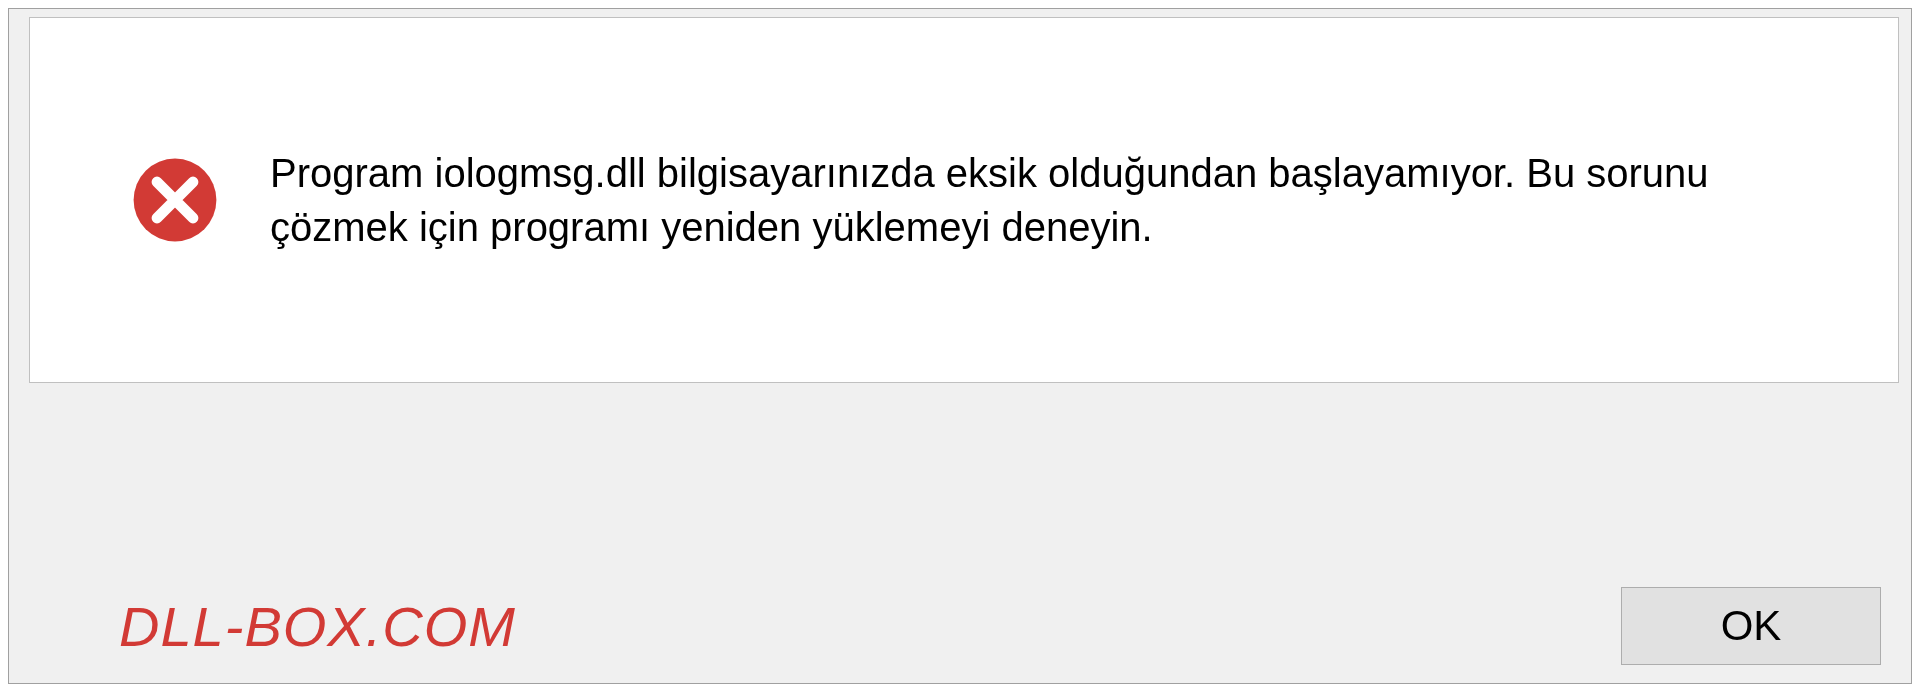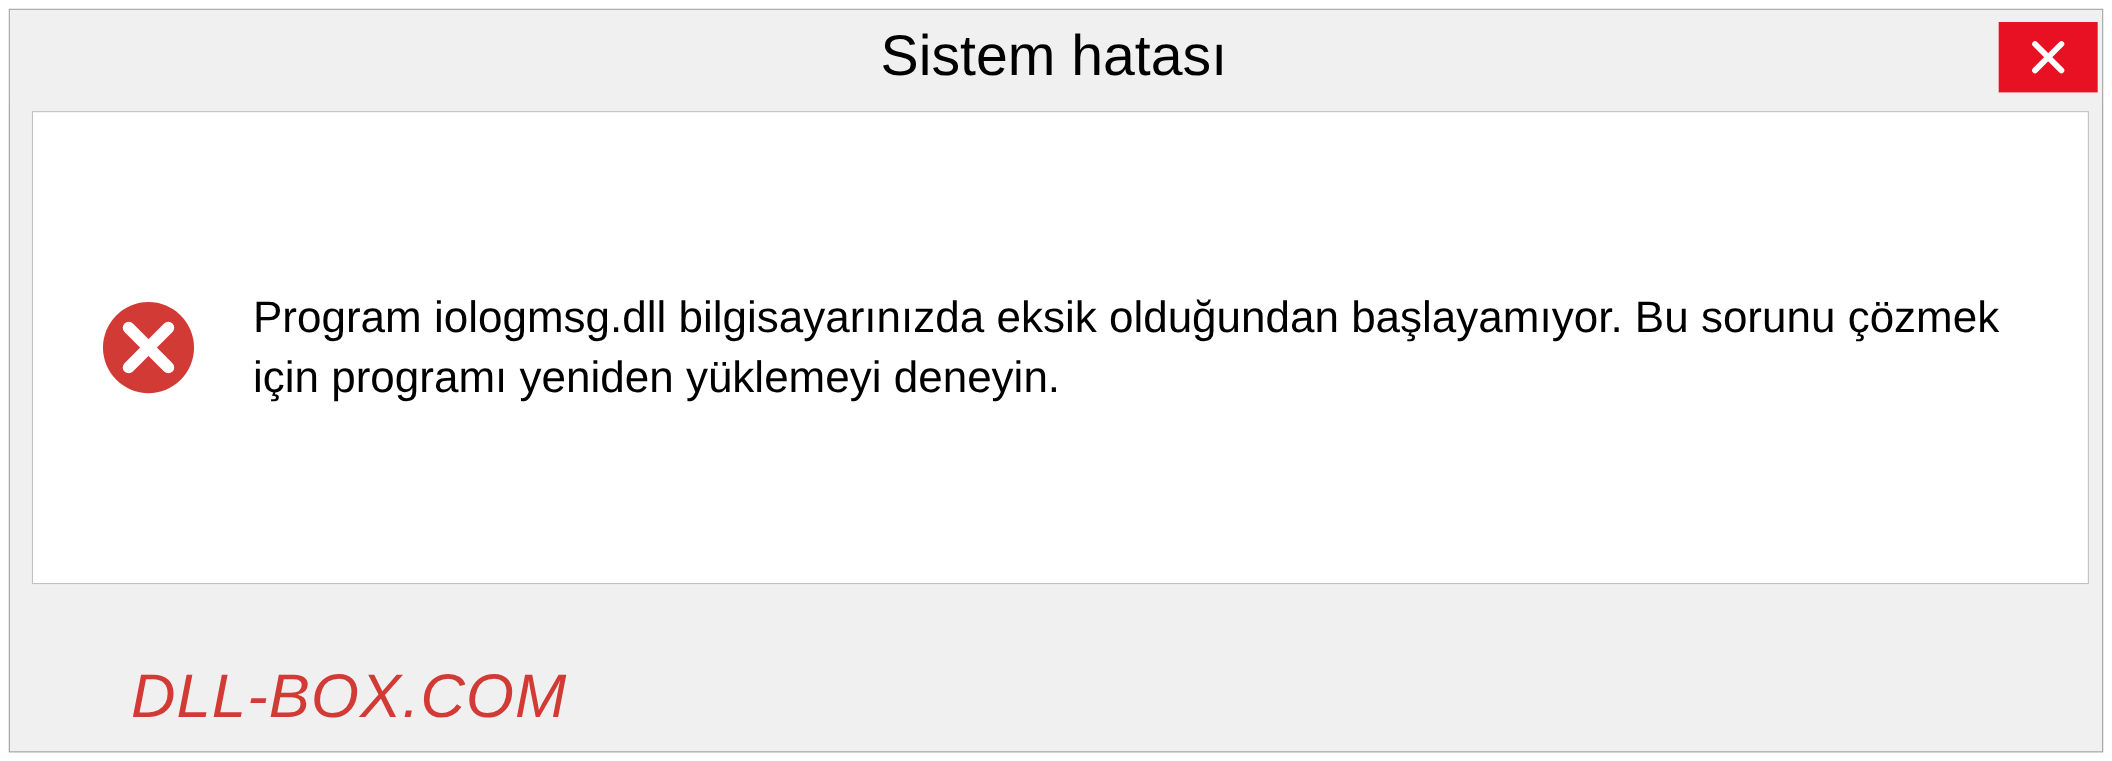--- a/index.html
+++ b/index.html
@@ -50,24 +50,24 @@
       margin-top: 2px;
     }
     .close-btn svg {
       width: 36px;
       height: 36px;
     }
     .content-area {
       margin: 8px 12px 20px 20px;
       background: #ffffff;
       border: 1px solid #c0c0c0;
-      height: 430px;
+      height: 366px;
       display: flex;
       align-items: center;
-      padding: 30px 60px 30px 60px;
+      padding: 30px 60px 30px 100px;
     }
     .error-icon {
       width: 90px;
       height: 90px;
       flex-shrink: 0;
       margin-right: 50px;
     }
     .message-text {
       font-size: 40px;
       color: #000000;
@@ -101,36 +101,29 @@
       font-weight: 400;
       color: #000000;
       font-family: inherit;
       cursor: pointer;
     }
   </style>
 </head>
 <body>
 
 <div class="dialog">
-  <div class="titlebar">
-    <div class="title-text">Sistem hatası</div>
-    <div class="close-btn">
-      <svg viewBox="0 0 24 24">
-        <path d="M4 4 L20 20 M20 4 L4 20" stroke="#ffffff" stroke-width="3.5" fill="none" stroke-linecap="round"></path>
-      </svg>
-    </div>
-  </div>
 
   <div class="content-area">
     <div class="error-icon">
       <svg viewBox="0 0 100 100">
         <circle cx="50" cy="50" r="46" fill="#d23a35"></circle>
         <circle cx="50" cy="50" r="44" fill="none" stroke="#ffffff" stroke-width="0"></circle>
         <path d="M30 30 L70 70 M70 30 L30 70" stroke="#ffffff" stroke-width="12" fill="none" stroke-linecap="round"></path>
       </svg>
     </div>
     <div class="message-text">Program iologmsg.dll bilgisayarınızda eksik olduğundan başlayamıyor. Bu sorunu çözmek için programı yeniden yüklemeyi deneyin.</div>
   </div>
 
   <div class="footer">
     <div class="watermark">DLL-BOX.COM</div>
+    <button class="ok-button">OK</button>
   </div>
 </div>
 
 </body></html>

